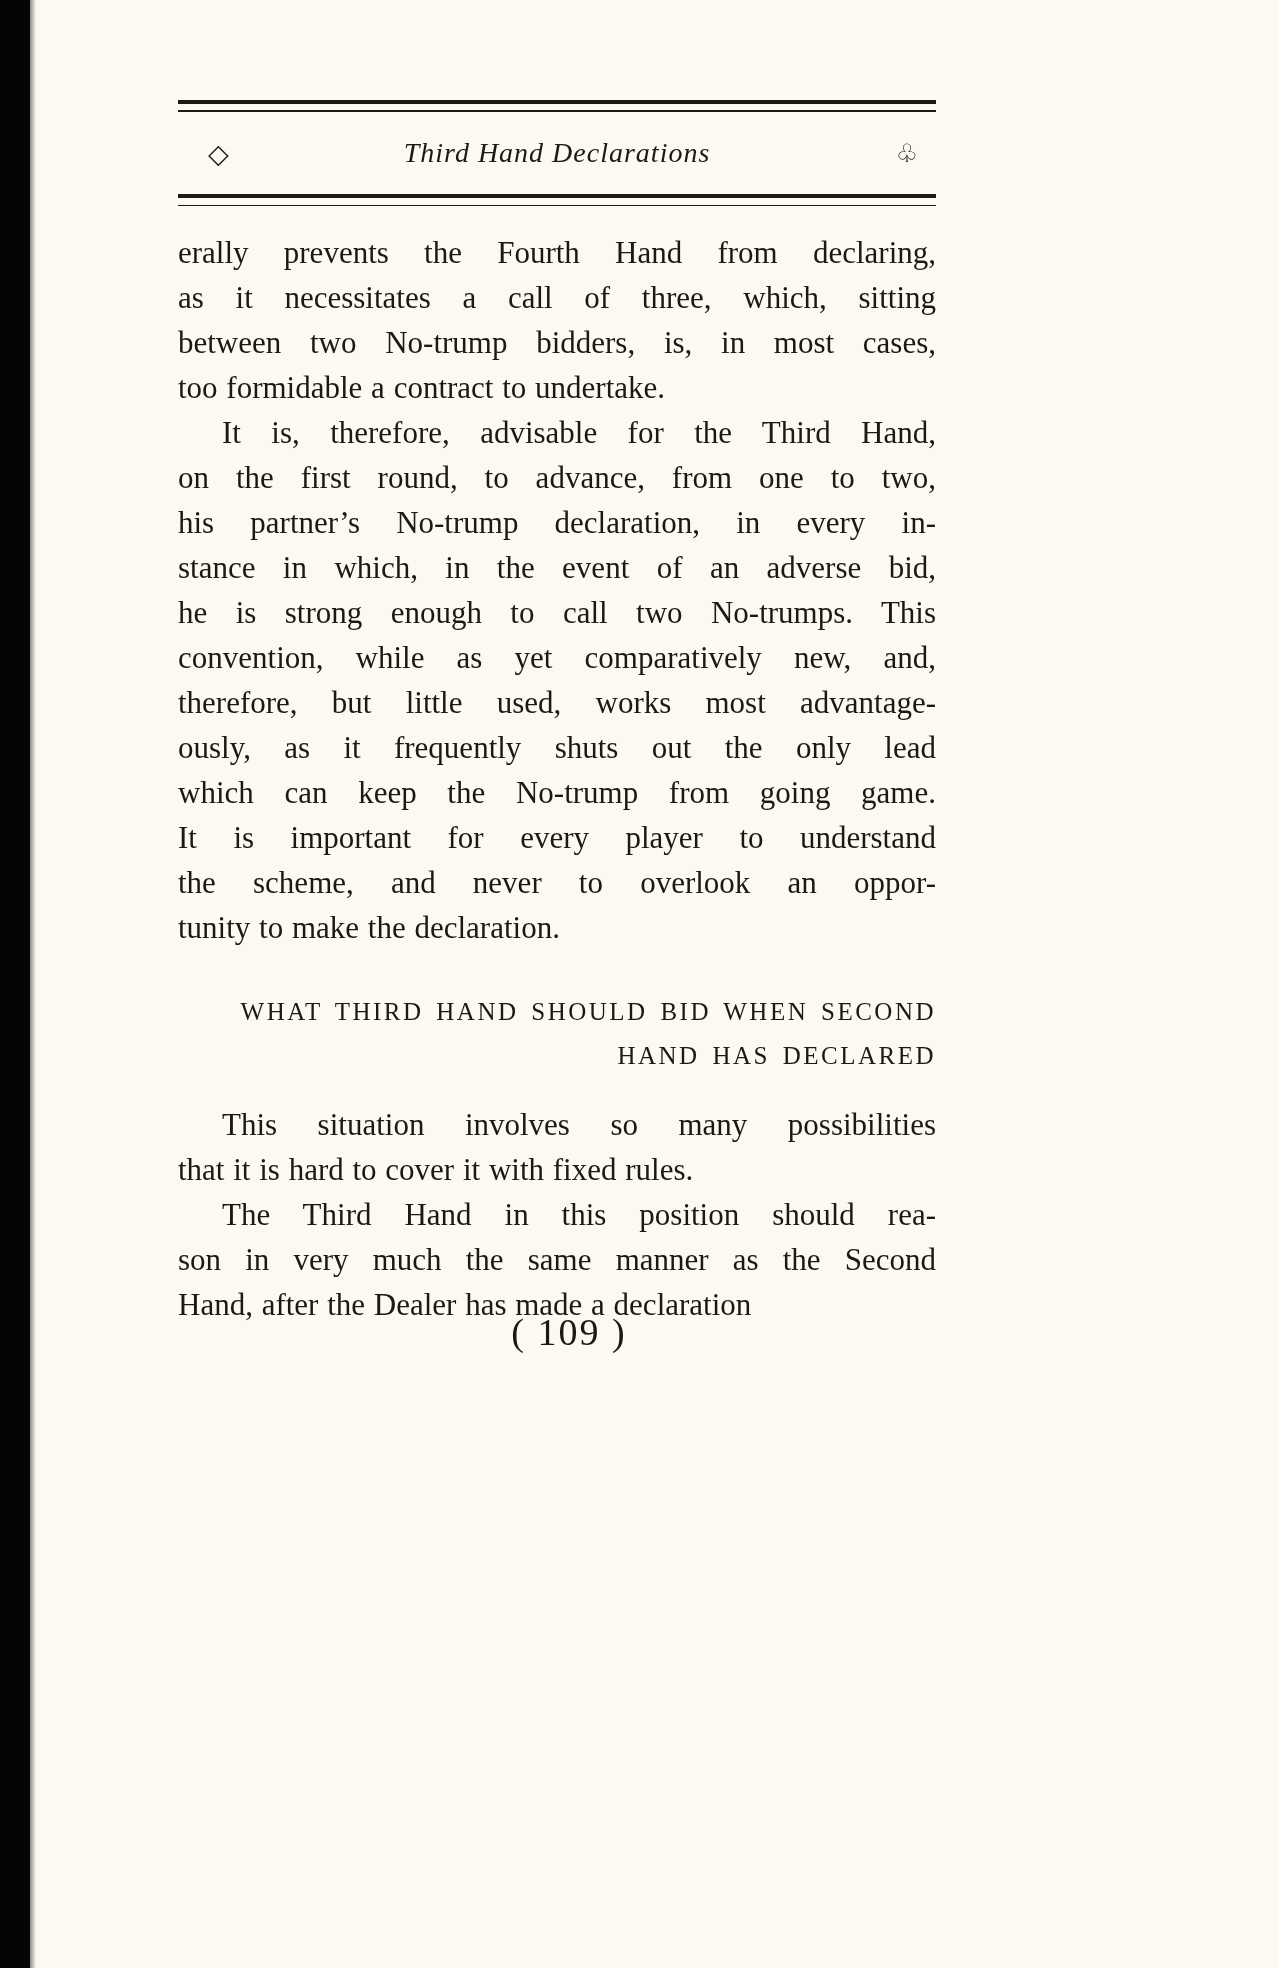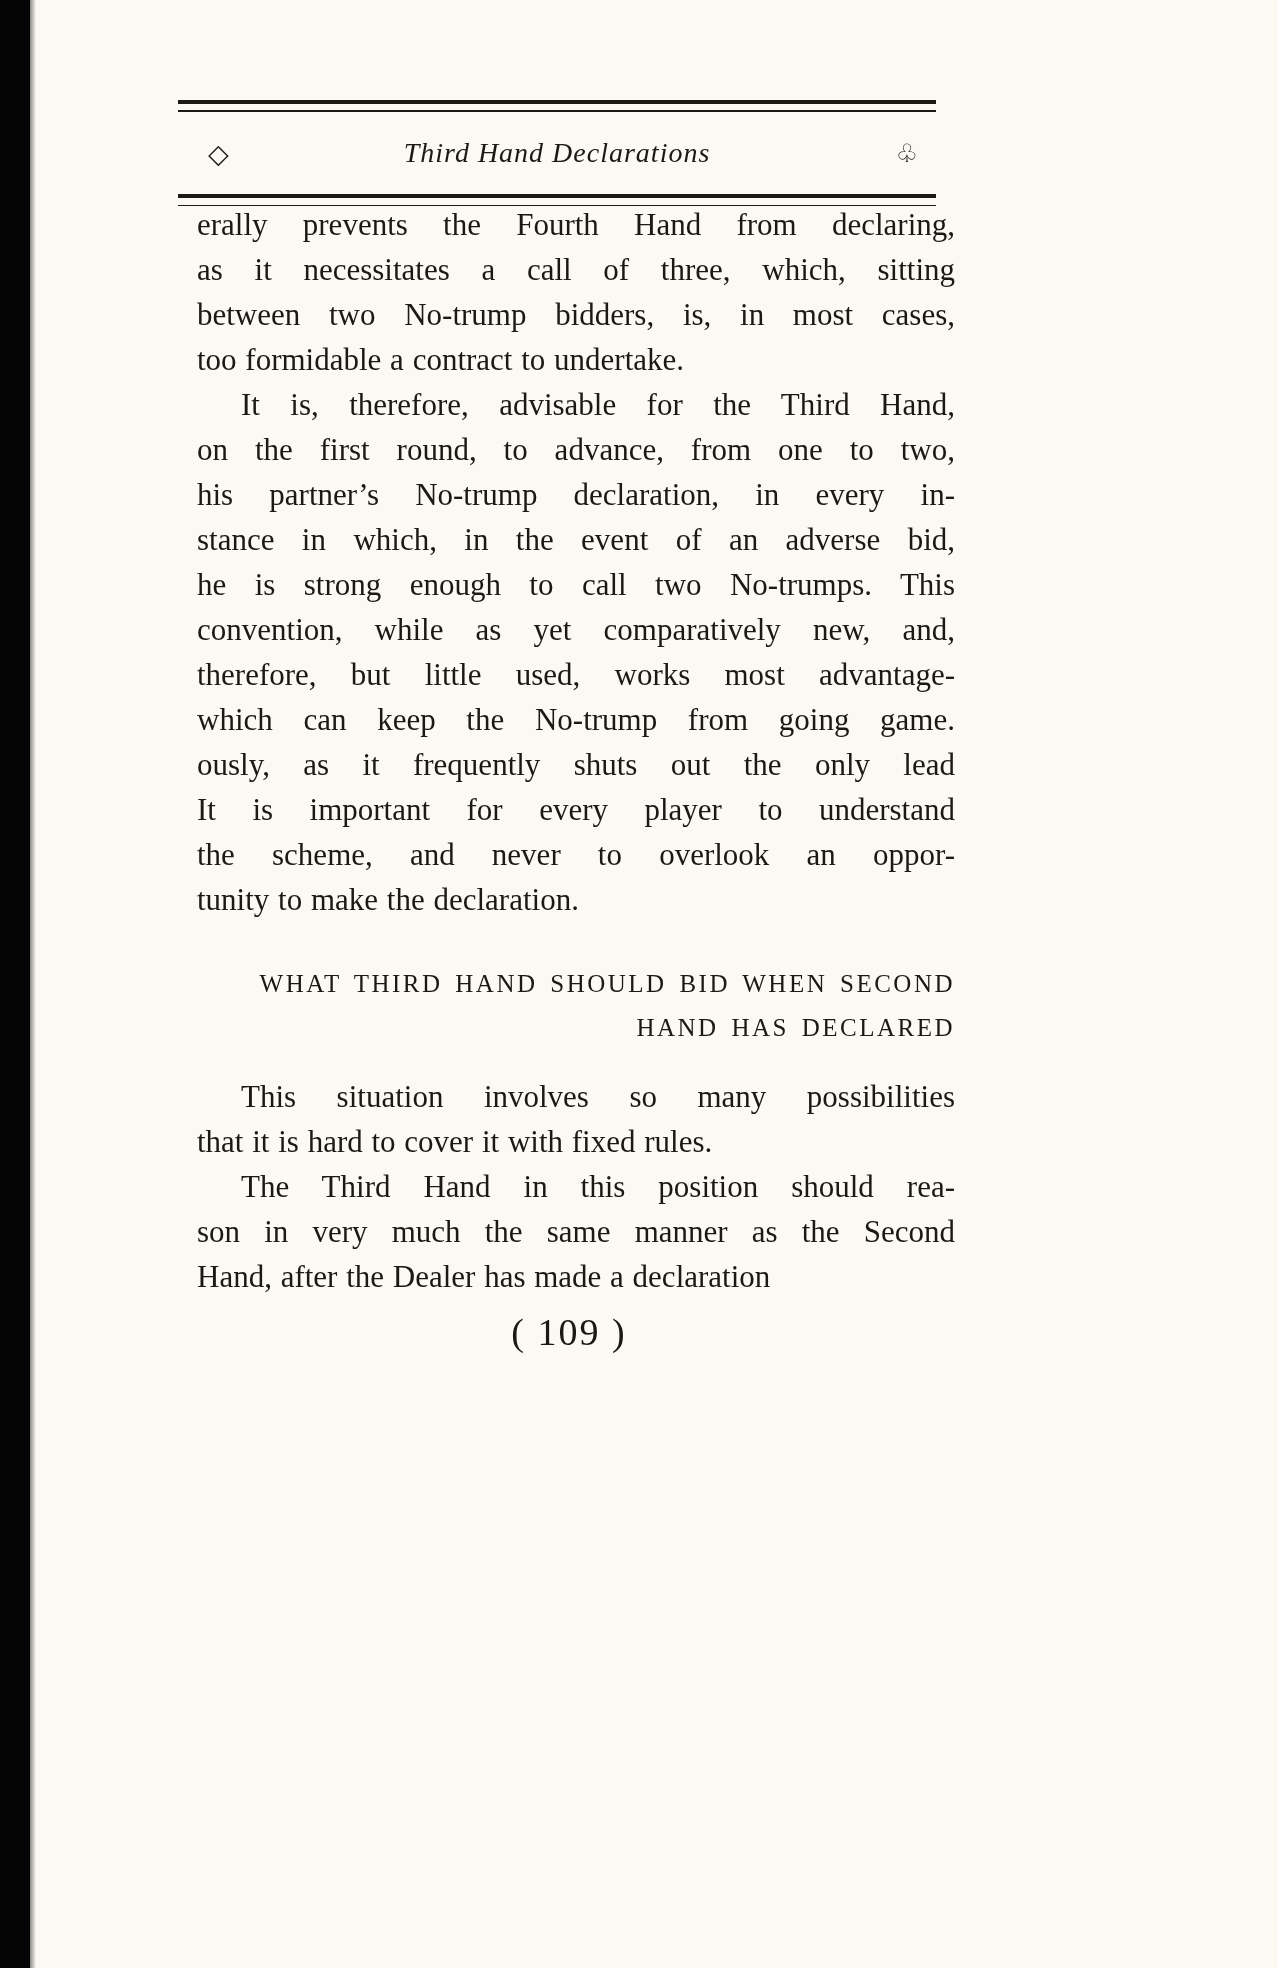--- a/index.html
+++ b/index.html
@@ -44,24 +44,23 @@
   }
   .ornament{
     position:absolute;top:50%;transform:translateY(-50%);
     font-family:"DejaVu Sans", sans-serif;
     font-size:27px;line-height:1;
   }
   .ornament.left{left:30px;}
   .ornament.right{right:18px;font-size:25px;}
 
   .text-column{
-    position:absolute;left:178px;top:202px;width:758px;
+    position:absolute;left:178px;top:230px;width:758px;
     font-size:31px;line-height:45px;
     word-spacing:1px;
-    margin-left:19px;
   }
   .line{min-height:45px;}
   .line.just{text-align:justify;text-align-last:justify;}
   .line.indent{text-indent:44px;}
   .block.heading{
     margin-top:40px;margin-bottom:24px;
     font-size:25px;line-height:44px;
     letter-spacing:2.5px;
     text-align:center;
     word-spacing:4px;
@@ -105,22 +104,22 @@
         <div class="line">too formidable a contract to undertake.</div>
       </div>
       <div class="block paragraph">
         <div class="line indent just">It is, therefore, advisable for the Third Hand,</div>
         <div class="line just">on the first round, to advance, from one to two,</div>
         <div class="line just">his partner’s No-trump declaration, in every in-</div>
         <div class="line just">stance in which, in the event of an adverse bid,</div>
         <div class="line just">he is strong enough to call two No-trumps. This</div>
         <div class="line just">convention, while as yet comparatively new, and,</div>
         <div class="line just">therefore, but little used, works most advantage-</div>
+        <div class="line just">ously, as it frequently shuts out the only lead</div>
         <div class="line just">which can keep the No-trump from going game.</div>
-        <div class="line just">ously, as it frequently shuts out the only lead</div>
         <div class="line just">It is important for every player to understand</div>
         <div class="line just">the scheme, and never to overlook an oppor-</div>
         <div class="line">tunity to make the declaration.</div>
       </div>
       <div class="block heading">
         <div class="line">WHAT THIRD HAND SHOULD BID WHEN SECOND</div>
         <div class="line">HAND HAS DECLARED</div>
       </div>
       <div class="block paragraph">
         <div class="line indent just">This situation involves so many possibilities</div>

